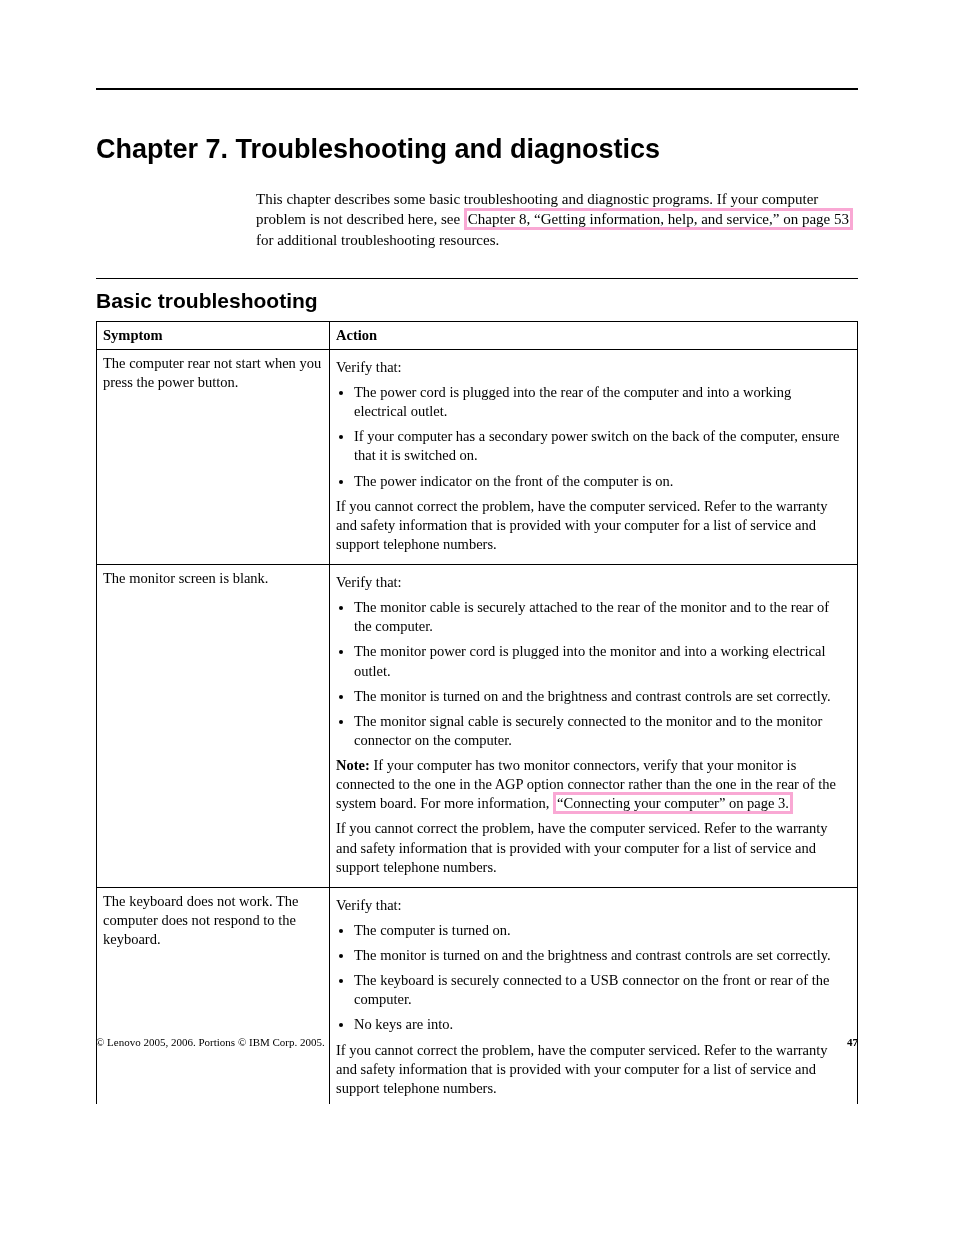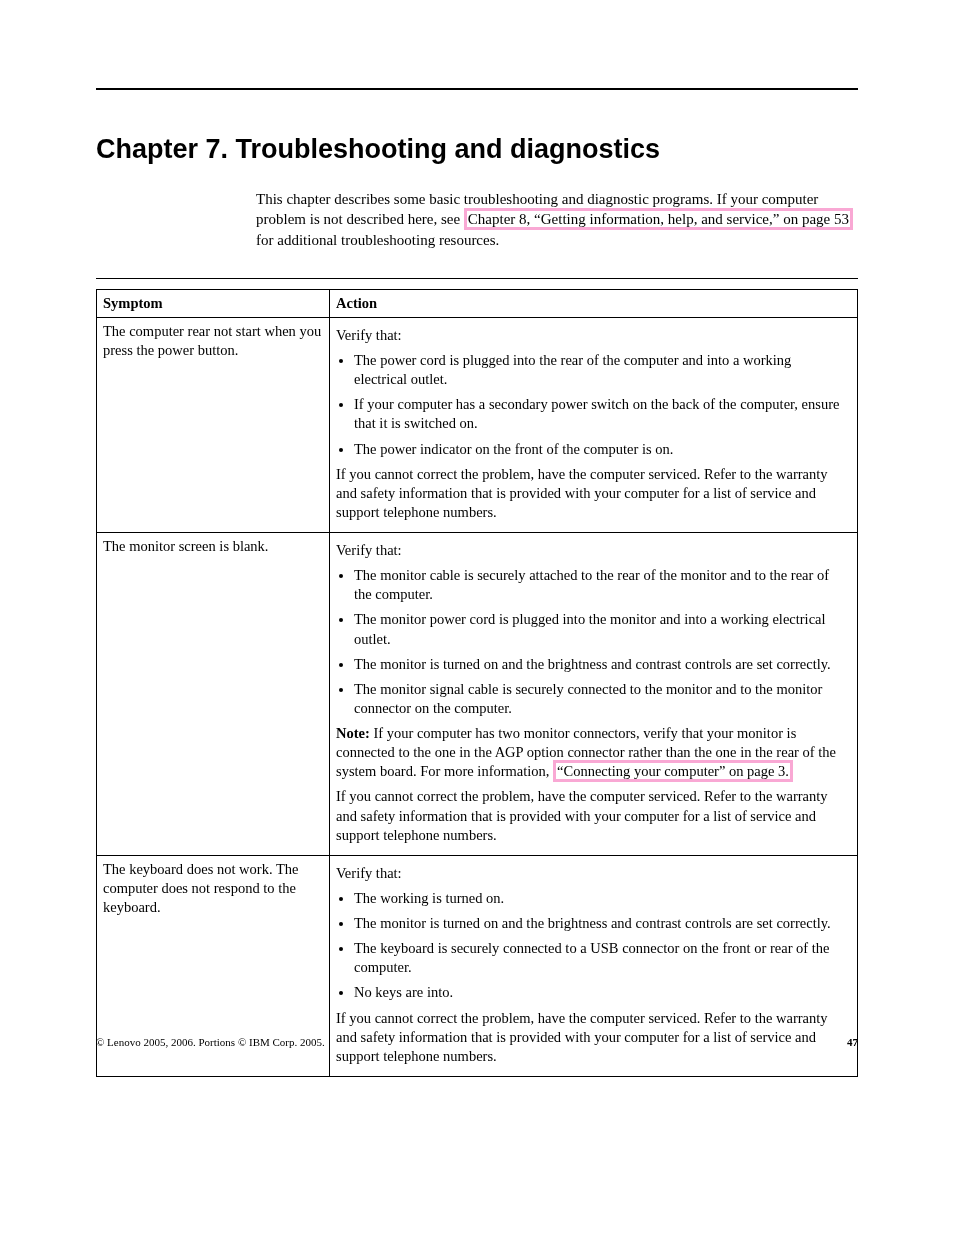--- a/index.html
+++ b/index.html
@@ -94,20 +94,21 @@
 <div class="page">
   <div class="top-rule"></div>
 
   <h1 class="chapter-title">Chapter 7. Troubleshooting and diagnostics</h1>
 
   <div class="intro">
     <span>This chapter describes some basic troubleshooting and diagnostic programs. If your computer problem is not described here, see </span><span class="link-box">Chapter 8, “Getting information, help, and service,” on page 53</span><span> for additional troubleshooting resources.</span>
   </div>
 
   <div class="section-rule"></div>
+  <h2 class="section-title">Basic troubleshooting</h2>
 
   <table class="trouble">
     <thead>
       <tr>
         <th class="col-symptom">Symptom</th>
         <th>Action</th>
       </tr>
     </thead>
     <tbody>
       <tr>
@@ -138,21 +139,21 @@
           </div>
           <div class="para">If you cannot correct the problem, have the computer serviced. Refer to the warranty and safety information that is provided with your computer for a list of service and support telephone numbers.</div>
         </td>
       </tr>
 
       <tr>
         <td>The keyboard does not work. The computer does not respond to the keyboard.</td>
         <td>
           <div class="para">Verify that:</div>
           <ul class="bullets">
-            <li>The working is turned on.</li>
+            <li>The computer is turned on.</li>
             <li>The monitor is turned on and the brightness and contrast controls are set correctly.</li>
             <li>The keyboard is securely connected to a USB connector on the front or rear of the computer.</li>
             <li>No keys are into.</li>
           </ul>
           <div class="para">If you cannot correct the problem, have the computer serviced. Refer to the warranty and safety information that is provided with your computer for a list of service and support telephone numbers.</div>
         </td>
       </tr>
     </tbody>
   </table>
 

